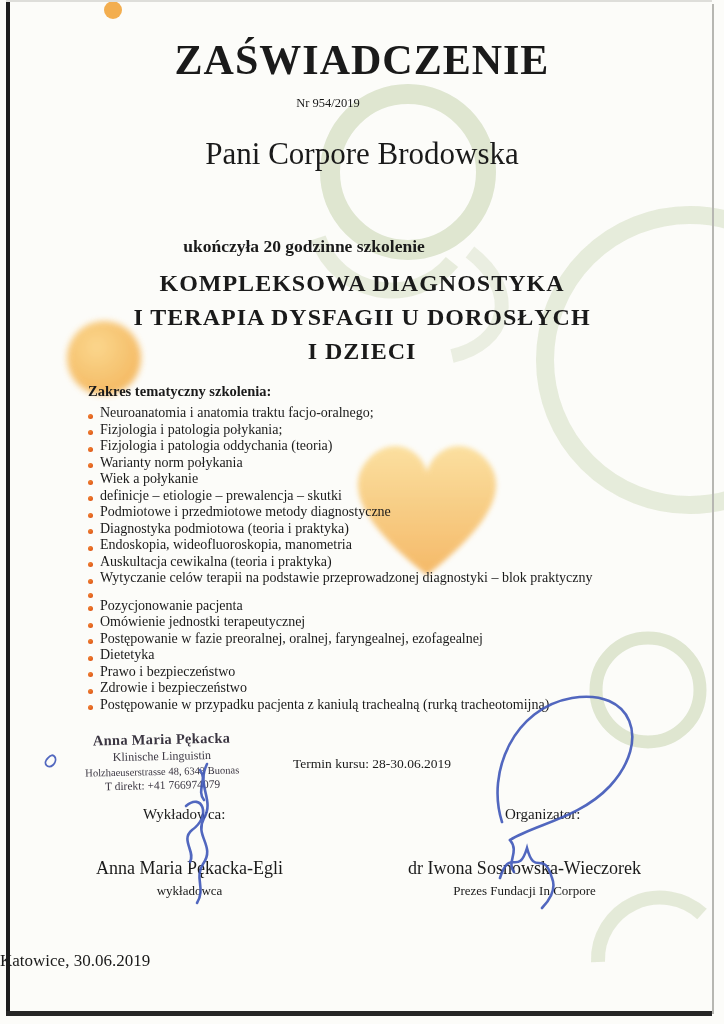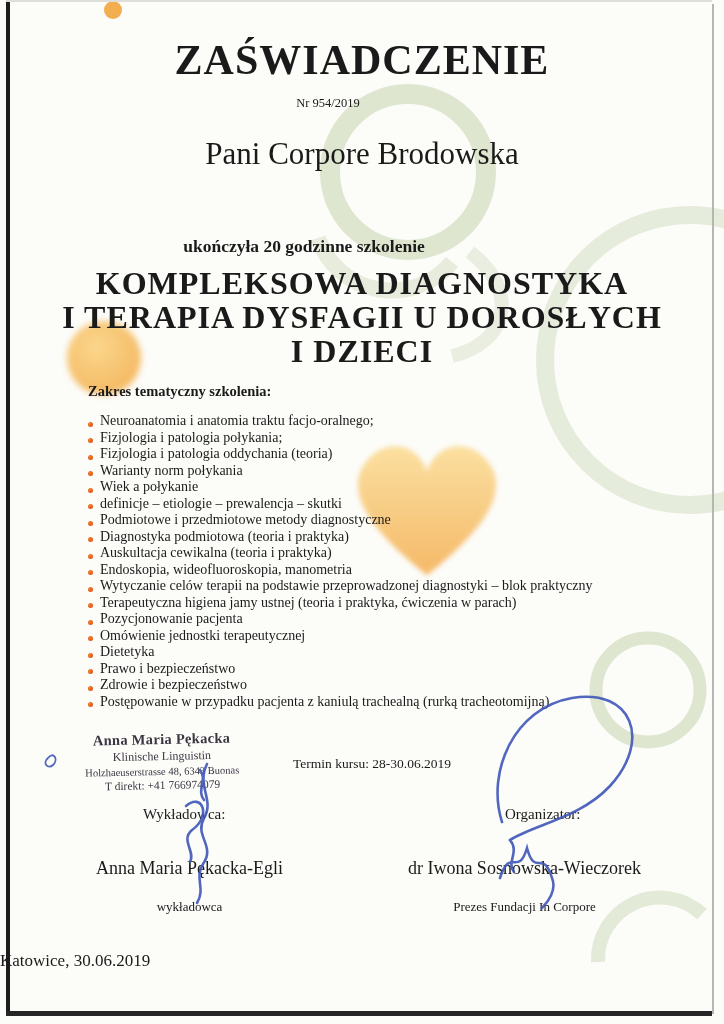--- a/index.html
+++ b/index.html
@@ -21,25 +21,25 @@
   .edge-top{left:6px;top:0;width:706px;height:2px;background:#dededa}
 
   
   .title{position:absolute;left:0;top:36px;width:724px;text-align:center;
          font-size:42px;font-weight:bold;letter-spacing:1px}
   .cert-number{position:absolute;left:0;top:96px;width:656px;text-align:center;font-size:12.5px}
   .recipient{position:absolute;left:0;top:136px;width:724px;text-align:center;font-size:31px}
   .completion{position:absolute;left:0;top:236px;width:608px;text-align:center;
               font-size:17.5px;font-weight:bold}
   .course-title{position:absolute;left:0;top:266px;width:724px;text-align:center;
-                font-size:32px;font-weight:bold;line-height:34px;letter-spacing:1px}
+                font-size:24px;font-weight:bold;line-height:34px;letter-spacing:1px}
 
   
   .topics{position:absolute;left:88px;top:383px;width:625px}
-  .topics-heading{font-weight:bold;font-size:14.5px;margin-bottom:13px}
+  .topics-heading{font-weight:bold;font-size:14.5px;margin-bottom:5px}
   .topics ul{list-style:none}
   .topics li{display:flex;align-items:center;font-size:14px;line-height:16.5px}
   .bullet{flex:0 0 5px;width:5px;height:5px;border-radius:50%;
           background:radial-gradient(circle at 35% 30%,#f08030,#d84b0e);
           margin:6px 7px 0 0}
 
   
   .stamp{position:absolute;left:42px;top:731px;width:240px;text-align:center;
          color:#3b3642;transform:rotate(-1.2deg)}
   .stamp-name{font-weight:bold;font-size:14.5px;letter-spacing:.3px}
@@ -49,21 +49,21 @@
 
   .term{position:absolute;left:293px;top:756px;font-size:13.5px}
 
   .label-lecturer{position:absolute;left:143px;top:806px;font-size:15px}
   .label-organizer{position:absolute;left:505px;top:806px;font-size:15px}
 
   .sig-block{position:absolute;text-align:center}
   .sig-lecturer{left:52px;top:858px;width:275px}
   .sig-organizer{left:372px;top:858px;width:305px}
   .sig-name{font-size:18px}
-  .sig-role{font-size:13px;margin-top:20px}
+  .sig-role{font-size:13px;margin-top:4px}
 
   .footer{position:absolute;left:0;top:951px;width:724px;text-align:left;font-size:17px}
 </style>
 </head>
 <body>
 
 <div class="page">
 
   <svg class="bg" viewBox="0 0 724 1024">
     <defs>
@@ -137,41 +137,44 @@
         <li>
             <span class="bullet"></span>
             <span>Podmiotowe i przedmiotowe metody diagnostyczne</span>
           </li>
         <li>
             <span class="bullet"></span>
             <span>Diagnostyka podmiotowa (teoria i praktyka)</span>
           </li>
         <li>
             <span class="bullet"></span>
+            <span>Endoskopia, wideofluoroskopia, manometria</span>
+          </li>
+        <li>
+            <span class="bullet"></span>
             <span>Auskultacja cewikalna (teoria i praktyka)</span>
           </li>
         <li>
             <span class="bullet"></span>
-            <span>Endoskopia, wideofluoroskopia, manometria</span>
-          </li>
-        <li>
-            <span class="bullet"></span>
             <span>Wytyczanie celów terapii na podstawie przeprowadzonej diagnostyki – blok praktyczny</span>
           </li>
         <li>
             <span class="bullet"></span>
-            <span>Terapeutyczna higiena jamy ustnej (teoria i praktyka, ćwiczenia w parach)</span>
           </li>
         <li>
             <span class="bullet"></span>
             <span>Pozycjonowanie pacjenta</span>
           </li>
         <li>
             <span class="bullet"></span>
             <span>Omówienie jednostki terapeutycznej</span>
+          </li>
+        <li>
+            <span class="bullet"></span>
+            <span>Postępowanie w fazie preoralnej, oralnej, faryngealnej, ezofagealnej</span>
           </li>
         <li>
             <span class="bullet"></span>
             <span>Dietetyka</span>
           </li>
         <li>
             <span class="bullet"></span>
             <span>Prawo i bezpieczeństwo</span>
           </li>
         <li>

